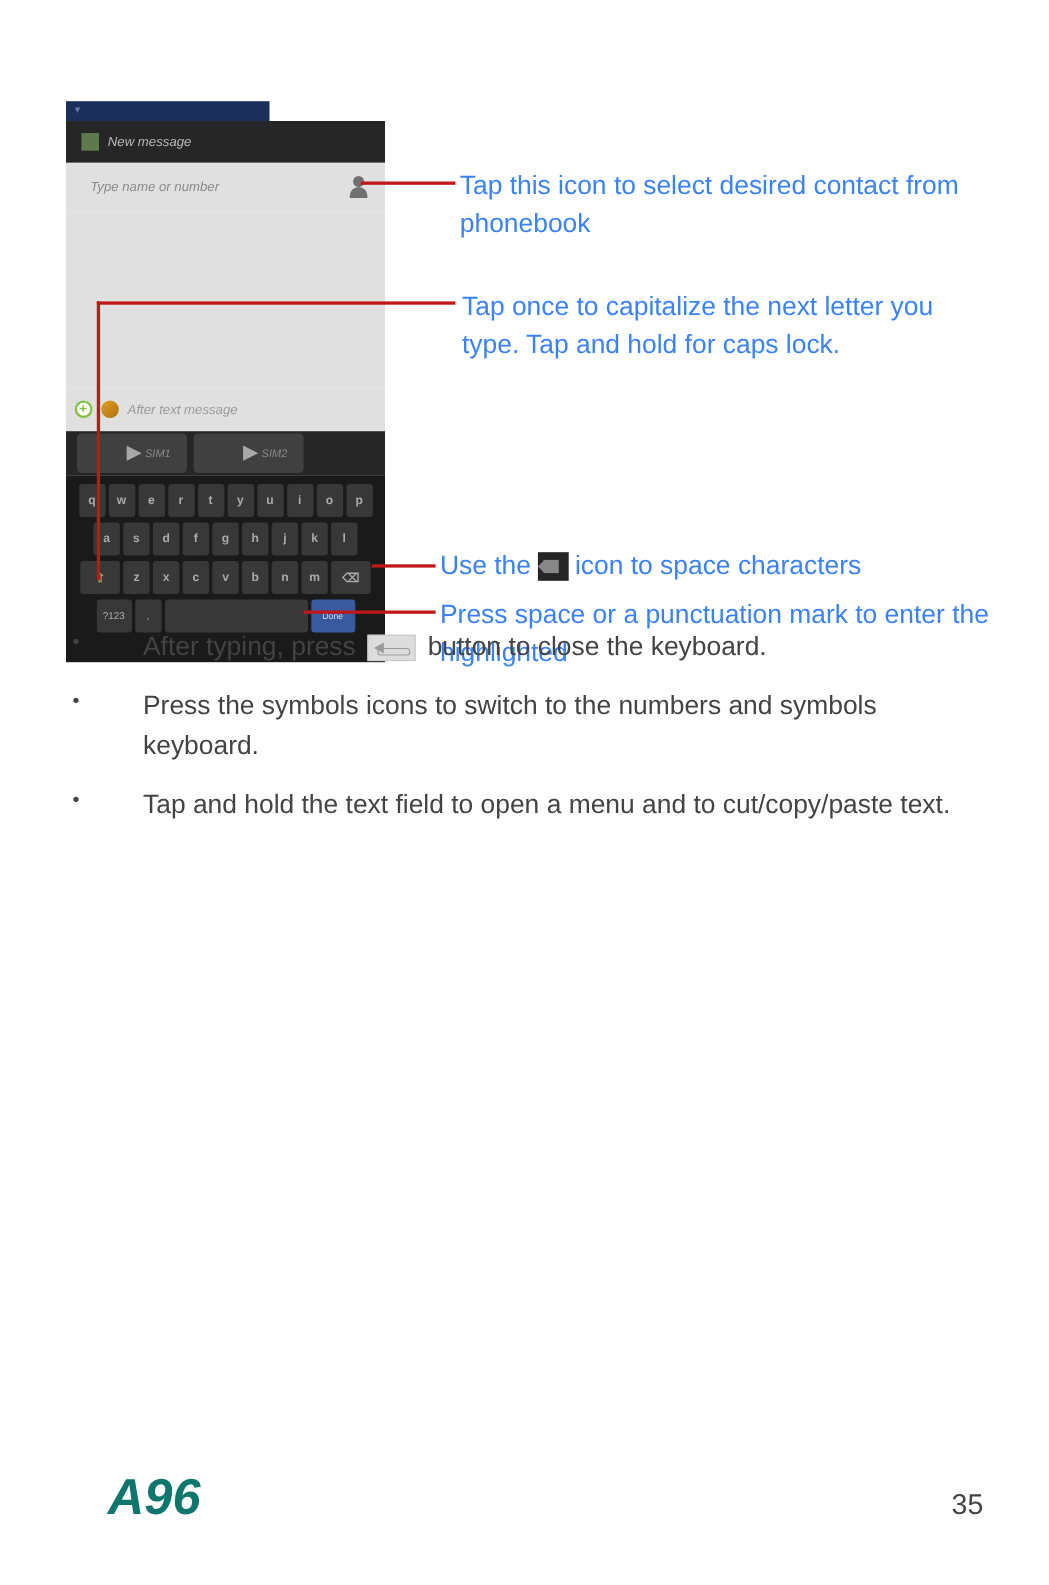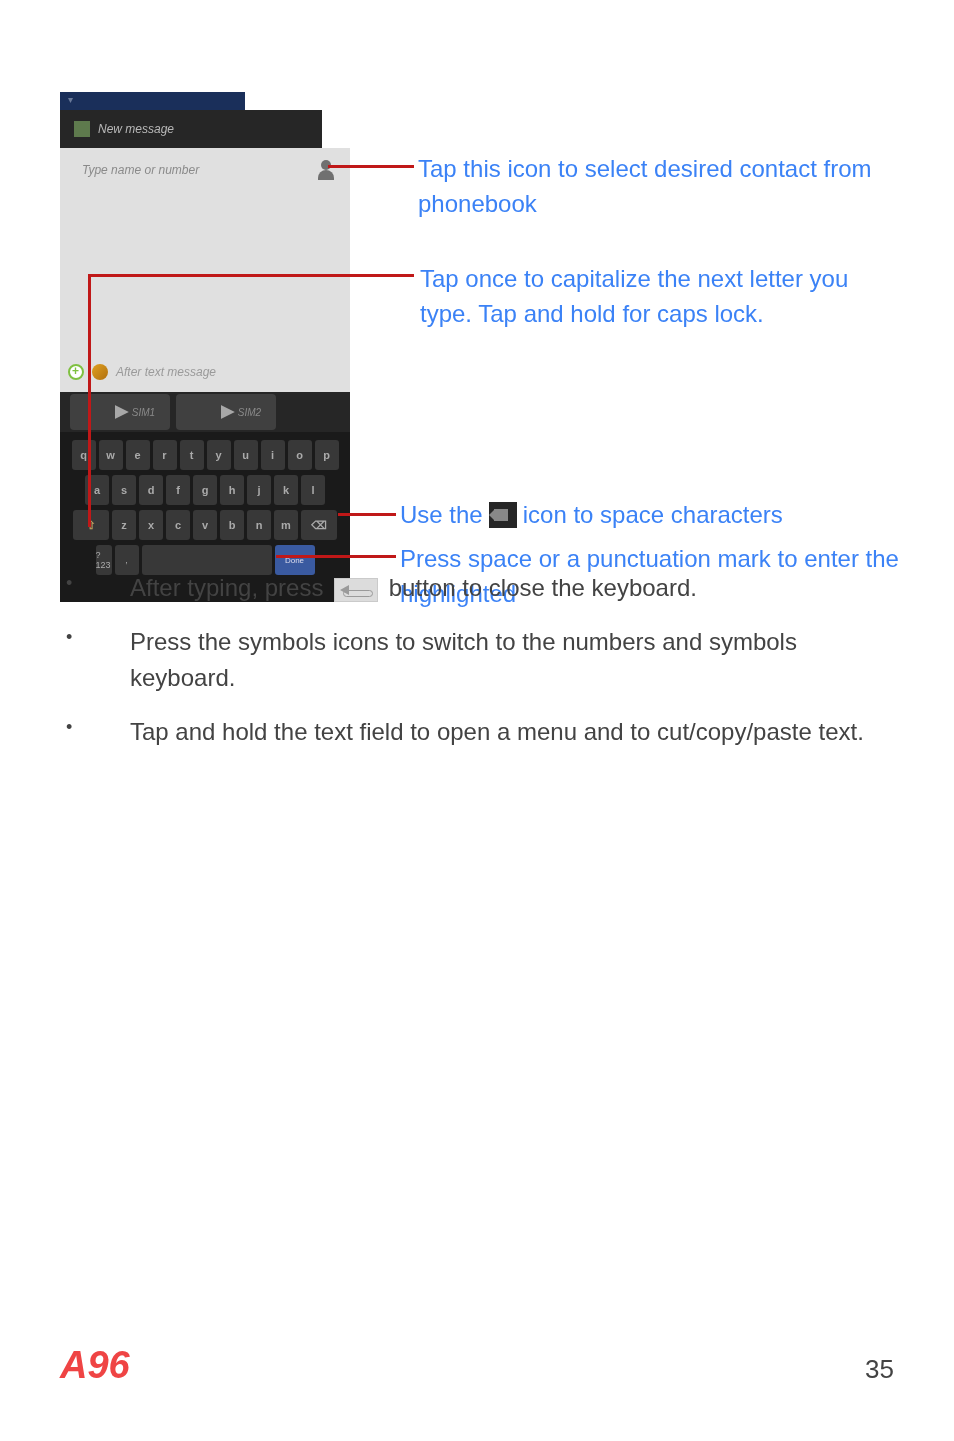--- a/index.html
+++ b/index.html
@@ -43,21 +43,21 @@
       left: 8px;
       width: 10px;
       height: 10px;
       color: #6a7a99;
       font-size: 10px;
     }
     .phone-header {
       position: absolute;
       top: 18px;
       left: 0;
-      width: 262px;
+      width: 290px;
       height: 38px;
       background: #262626;
       display: flex;
       align-items: center;
       padding-left: 14px;
       gap: 8px;
     }
     .phone-header-ic {
       width: 16px;
       height: 16px;
@@ -238,21 +238,21 @@
       gap: 3px;
       justify-content: center;
     }
     .kb-space {
       width: 130px;
       height: 30px;
       background: #383838;
       border-radius: 3px;
     }
     .kb-side {
-      width: 16px;
+      width: 32px;
       height: 30px;
       background: #383838;
       border-radius: 3px;
       color: #aaa;
       font-size: 9px;
       display: flex;
       align-items: center;
       justify-content: center;
     }
     .kb-enter {
@@ -368,24 +368,25 @@
       position: absolute;
       bottom: 54px;
       left: 60px;
       width: 834px;
       display: flex;
       justify-content: space-between;
       align-items: baseline;
     }
     .footer-model {
       font-family: Tahoma, Verdana, sans-serif;
-      font-size: 38px;
+      font-size: 46px;
       font-weight: bold;
       font-style: italic;
-      color: #ef4444;
+      color: #0f766e;
+      margin-left: 38px;
     }
     .footer-page {
       font-family: Verdana, sans-serif;
       font-size: 26px;
       color: #434343;
     }
   </style>
 </head>
 <body>
 

